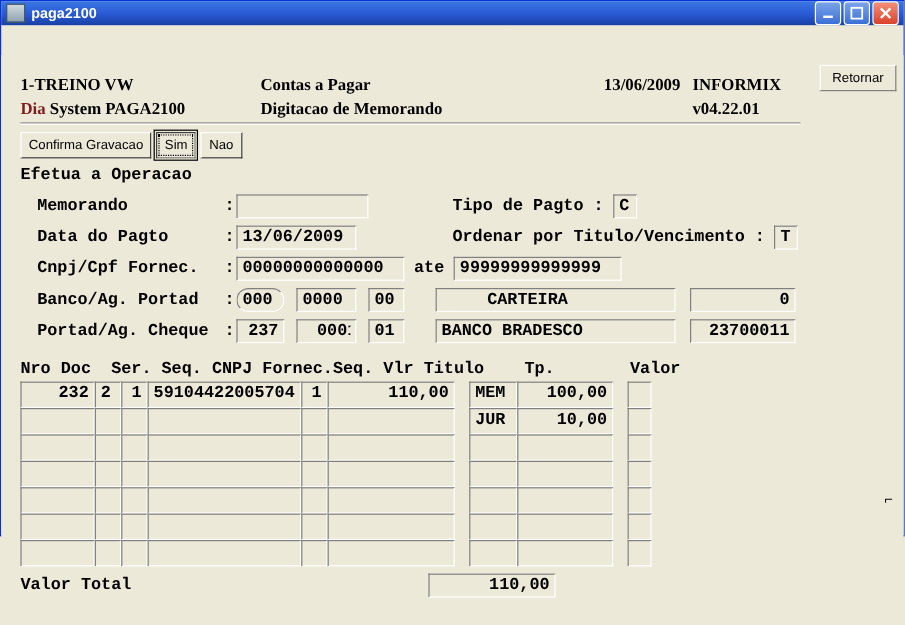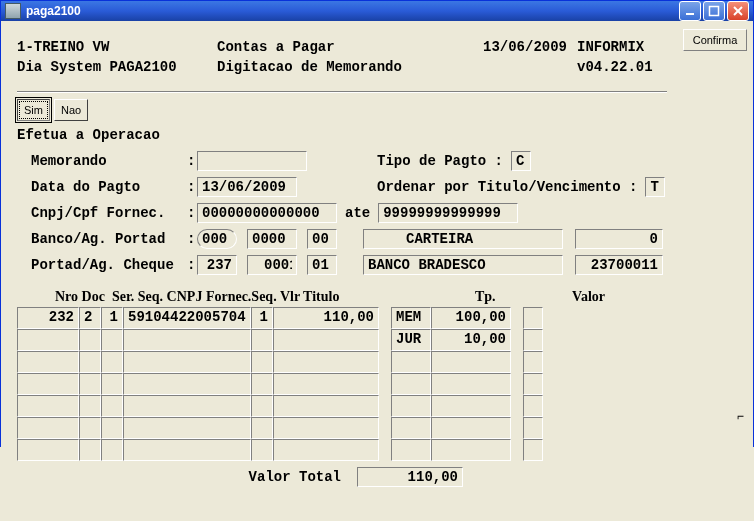--- a/index.html
+++ b/index.html
@@ -1,60 +1,60 @@
 <!DOCTYPE html>
 <html><head>
   <meta charset="utf-8">
   <style>
     * { box-sizing: border-box; margin: 0; padding: 0; }
     html, body { width: 754px; height: 521px; font-family: "Courier New", monospace; font-size: 13px; background: #ece9d8; overflow: hidden; }
-    .window { width: 754px; height: 447px; border: 1px solid #0831d9; background: #ece9d8; display: flex; flex-direction: column; }
+    .window { width: 754px; height: 447px; border: 1px solid #0831d9; background: #ece9d8; display: flex; flex-direction: column; gap: 25px; }
     .titlebar { height: 28px; background: linear-gradient(to bottom, #3b77e3, #2a5bd7 50%, #1941a5); display: flex; align-items: center; padding: 0 4px; color: #fff; font-family: Tahoma, sans-serif; font-size: 12px; font-weight: bold; }
     .titlebar .appicon { width: 16px; height: 16px; margin-right: 5px; background: linear-gradient(#cfd8dc, #90a4ae); border: 1px solid #455a64; }
     .titlebar .title { flex: 1; }
     .titlebar .wbuttons { display: flex; gap: 2px; }
     .wbtn { width: 22px; height: 20px; border: 1px solid #fff; border-radius: 3px; display: flex; align-items: center; justify-content: center; font-family: Tahoma; font-size: 11px; font-weight: bold; cursor: pointer; }
     .wbtn.min, .wbtn.max { background: linear-gradient(to bottom, #7ba4e8, #3b6fd6); color: #fff; }
     .wbtn.close { background: linear-gradient(to bottom, #f59079, #d9422a); color: #fff; }
     .wbtn svg { width: 12px; height: 12px; }
     .client { flex: 1; display: flex; background: #ece9d8; padding: 6px 6px 6px 6px; gap: 6px; }
     .mainpanel { flex: 1; background: #ece9d8; padding: 10px 10px 10px 10px; position: relative; }
     .sidepanel { width: 72px; padding-top: 2px; }
     .retornar { width: 64px; height: 22px; background: #ece9d8; border: 1px solid #808080; border-top-color: #fff; border-left-color: #fff; font-family: "MS Sans Serif", Tahoma, sans-serif; font-size: 11px; cursor: pointer; }
-    .hdrblock { font-family: Liberation Mono, monospace; font-weight: bold; font-size: 14px; line-height: 20px; margin-bottom: 14px; }
+    .hdrblock { font-family: Liberation Serif, serif; font-weight: bold; font-size: 14px; line-height: 20px; }
     .hdrrow { display: flex; }
     .hdrrow .col1 { width: 200px; }
     .hdrrow .col2 { width: 250px; }
     .hdrrow .col3 { width: 110px; text-align: right; padding-right: 10px; }
     .hdrrow .col4 { width: 90px; text-align: left; }
-    .red { color: #000000; }
+    .red { color: #7f1d1d; }
     hr.sep { border: none; border-top: 1px solid #808080; border-bottom: 1px solid #fff; margin-bottom: 6px; }
     .btnrow { display: flex; gap: 4px; margin-bottom: 6px; }
     .btn3d { height: 22px; padding: 0 6px; background: #ece9d8; border: 1px solid #404040; border-top-color: #fff; border-left-color: #fff; font-family: "MS Sans Serif", Tahoma, sans-serif; font-size: 11px; cursor: pointer; }
     .btn3d.focus { outline: 1px solid #000; outline-offset: 1px; position: relative; border: 1px solid #808080; border-top-color: #404040; border-left-color: #404040; }
     .btn3d.focus::after { content: ""; position: absolute; inset: 1px; border: 1px dotted #000; }
     .section-label { font-family: "Courier New", monospace; font-weight: bold; font-size: 14px; margin: 4px 0 8px 0; }
     .formrow { display: flex; align-items: center; margin-bottom: 6px; font-family: "Courier New", monospace; font-weight: bold; font-size: 14px; }
     .flabel { width: 170px; white-space: pre; padding-left: 14px; }
     .fcolon { width: 10px; }
     .input-sunken { background: #ece9d8; border: 1px solid #808080; border-right-color: #fff; border-bottom-color: #fff; height: 20px; padding: 1px 4px; font-family: "Courier New", monospace; font-weight: bold; font-size: 14px; }
     .input-sunken.right { text-align: right; }
     .gap { width: 10px; }
     .midtxt { padding: 0 8px; }
-    .table-headers { display: flex; font-family: Liberation Serif, serif; font-weight: bold; font-size: 14px; margin-top: 14px; margin-bottom: 2px; margin-left: 38px; }
+    .table-headers { display: flex; font-family: Liberation Mono, monospace; font-weight: bold; font-size: 14px; margin-top: 14px; margin-bottom: 2px; }
     .th { white-space: pre; }
     .grid { display: flex; gap: 12px; }
     .gridA, .gridB, .gridC { display: grid; }
     .gridA { grid-template-columns: 62px 22px 22px 128px 22px 106px; }
     .gridB { grid-template-columns: 40px 80px; }
     .gridC { grid-template-columns: 20px; }
     .cell { background: #ece9d8; border: 1px solid #808080; border-right-color: #fff; border-bottom-color: #fff; height: 22px; padding: 1px 4px; font-family: "Courier New", monospace; font-weight: bold; font-size: 14px; }
     .cell.r { text-align: right; }
     .totalrow { display: flex; align-items: center; margin-top: 6px; font-family: "Courier New", monospace; font-weight: bold; font-size: 14px; }
-    .totalrow .lbl { width: 340px; text-align: right; padding-right: 16px; }
+    .totalrow .lbl { width: 340px; text-align: left; padding-right: 16px; }
     .cursor-dot { position: absolute; right: 10px; top: 410px; font-family: "Courier New"; font-size: 12px; }
   </style>
 </head>
 <body>
 
 <div class="window">
   <div class="titlebar">
     <div class="appicon"></div>
     <div class="title">paga2100</div>
     <div class="wbuttons">
@@ -91,20 +91,21 @@
           <span class="col1"><span class="red">Dia</span><span> System  PAGA2100</span></span>
           <span class="col2">Digitacao de Memorando</span>
           <span class="col3"></span>
           <span class="col4">v04.22.01</span>
         </div>
       </div>
 
       <hr class="sep">
 
       <div class="btnrow">
+        <button class="btn3d">Confirma Gravacao</button>
         <button class="btn3d focus">Sim</button>
         <button class="btn3d">Nao</button>
       </div>
 
       <div class="section-label">Efetua a Operacao</div>
 
       <div class="formrow">
         <span class="flabel">Memorando       </span>
         <span class="fcolon">:</span>
         <input class="input-sunken" style="width: 110px;" value="">
@@ -236,17 +237,17 @@
           </div>
       </div>
 
       <div class="totalrow">
         <span class="lbl">Valor Total</span>
         <input class="input-sunken right" style="width: 106px;" value="110,00">
       </div>
 
     </div>
     <div class="sidepanel">
-      <button class="retornar">Confirma</button>
+      <button class="retornar">Retornar</button>
       <div class="cursor-dot">⌐</div>
     </div>
   </div>
 </div>
 
 </body></html>

